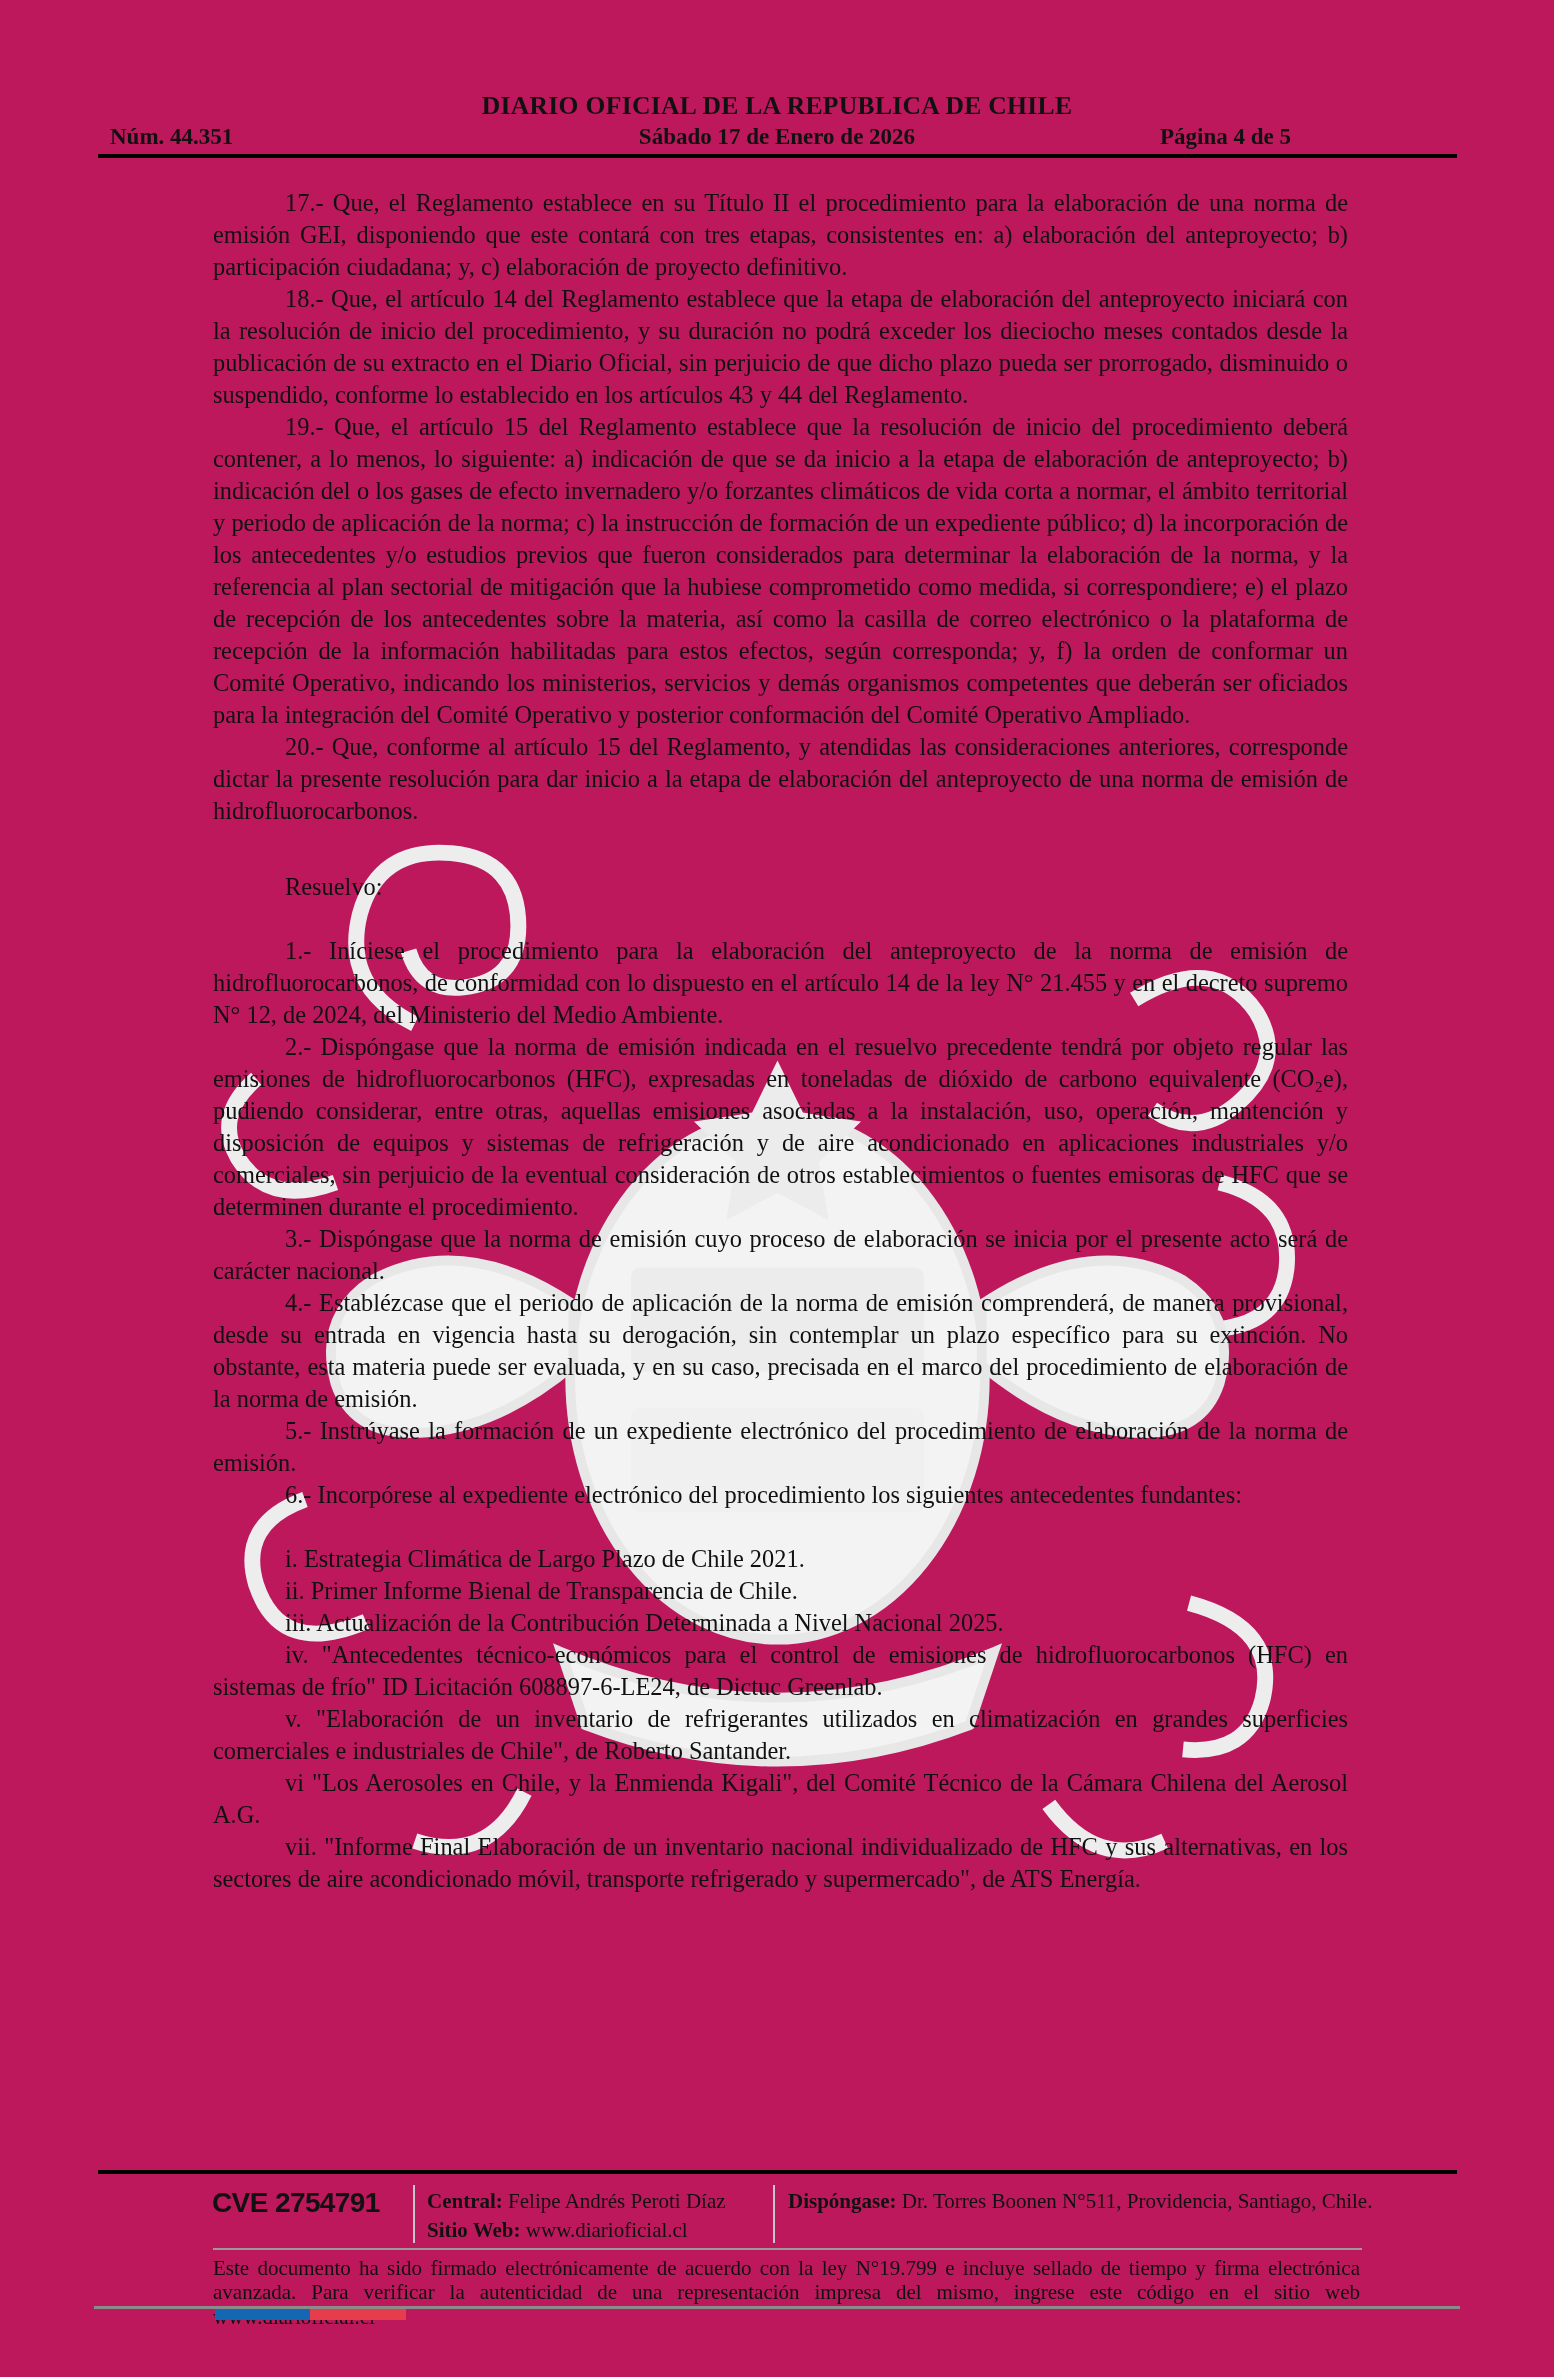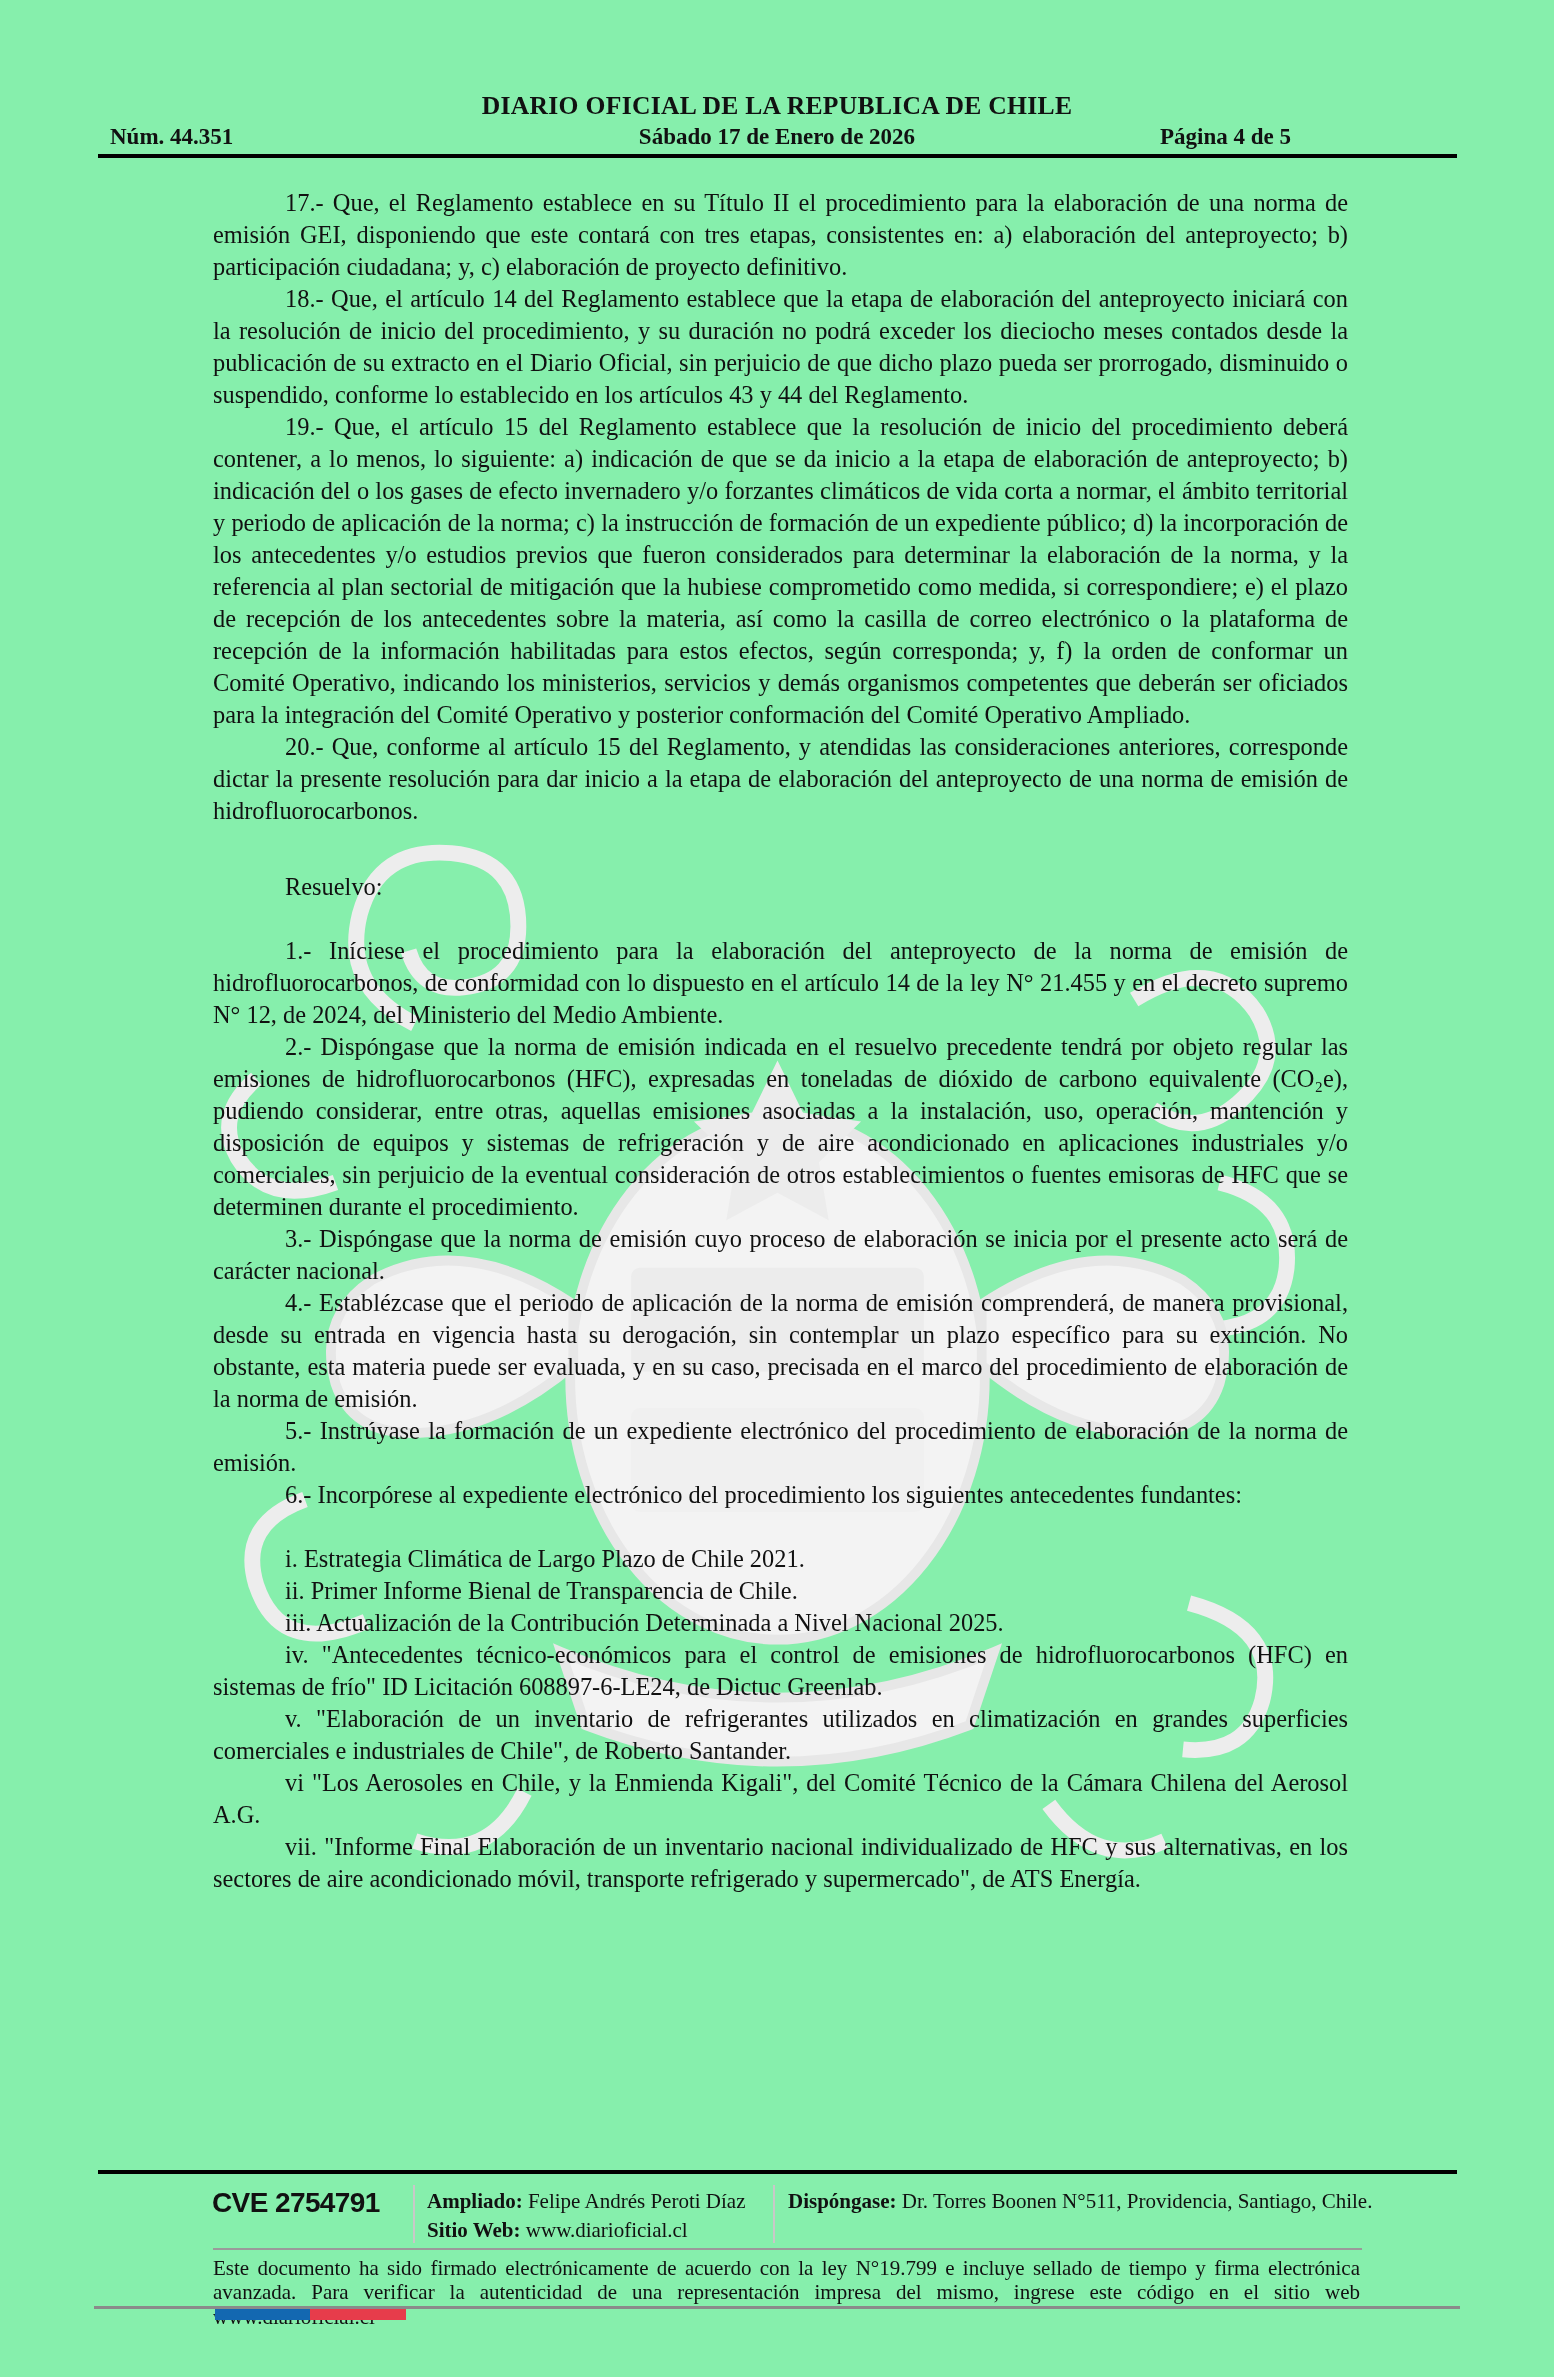--- a/index.html
+++ b/index.html
@@ -1,19 +1,19 @@
 <!DOCTYPE html>
 <html style="font-size:9.8px"><head>
 <meta charset="utf-8">
 <style>
   html,body{margin:0;padding:0;background:#ffffff;}
   .page{
     position:relative;
     width:1554px;height:2377px;
-    background:#86efac;
+    background:#be185d;
     font-family:"Liberation Serif","DejaVu Serif",serif;
     color:#111111;
     overflow:hidden;
   }
   
   .doc-title{
     position:absolute;top:91px;left:0;width:1554px;
     text-align:center;font-weight:bold;font-size:25.6px;letter-spacing:0.3px;
   }
   .header-meta{position:absolute;top:124px;left:0;width:1390px;height:30.5px;font-weight:bold;font-size:23px;}
@@ -114,21 +114,21 @@
   </div>
 
   <div class="rule-footer-top"></div>
 
   <div class="cve">CVE 2754791</div>
   <div class="fdiv fdiv-1"></div>
   <div class="fdiv fdiv-2"></div>
 
   <div class="fcol fcol-2">
     <div>
-      <b>Ampliado:</b>
+      <b>Central:</b>
       <span>Felipe Andrés Peroti Díaz</span>
     </div>
     <div>
       <b>Sitio Web:</b>
       <span>www.diarioficial.cl</span>
     </div>
   </div>
 
   <div class="fcol fcol-3">
     <div>

